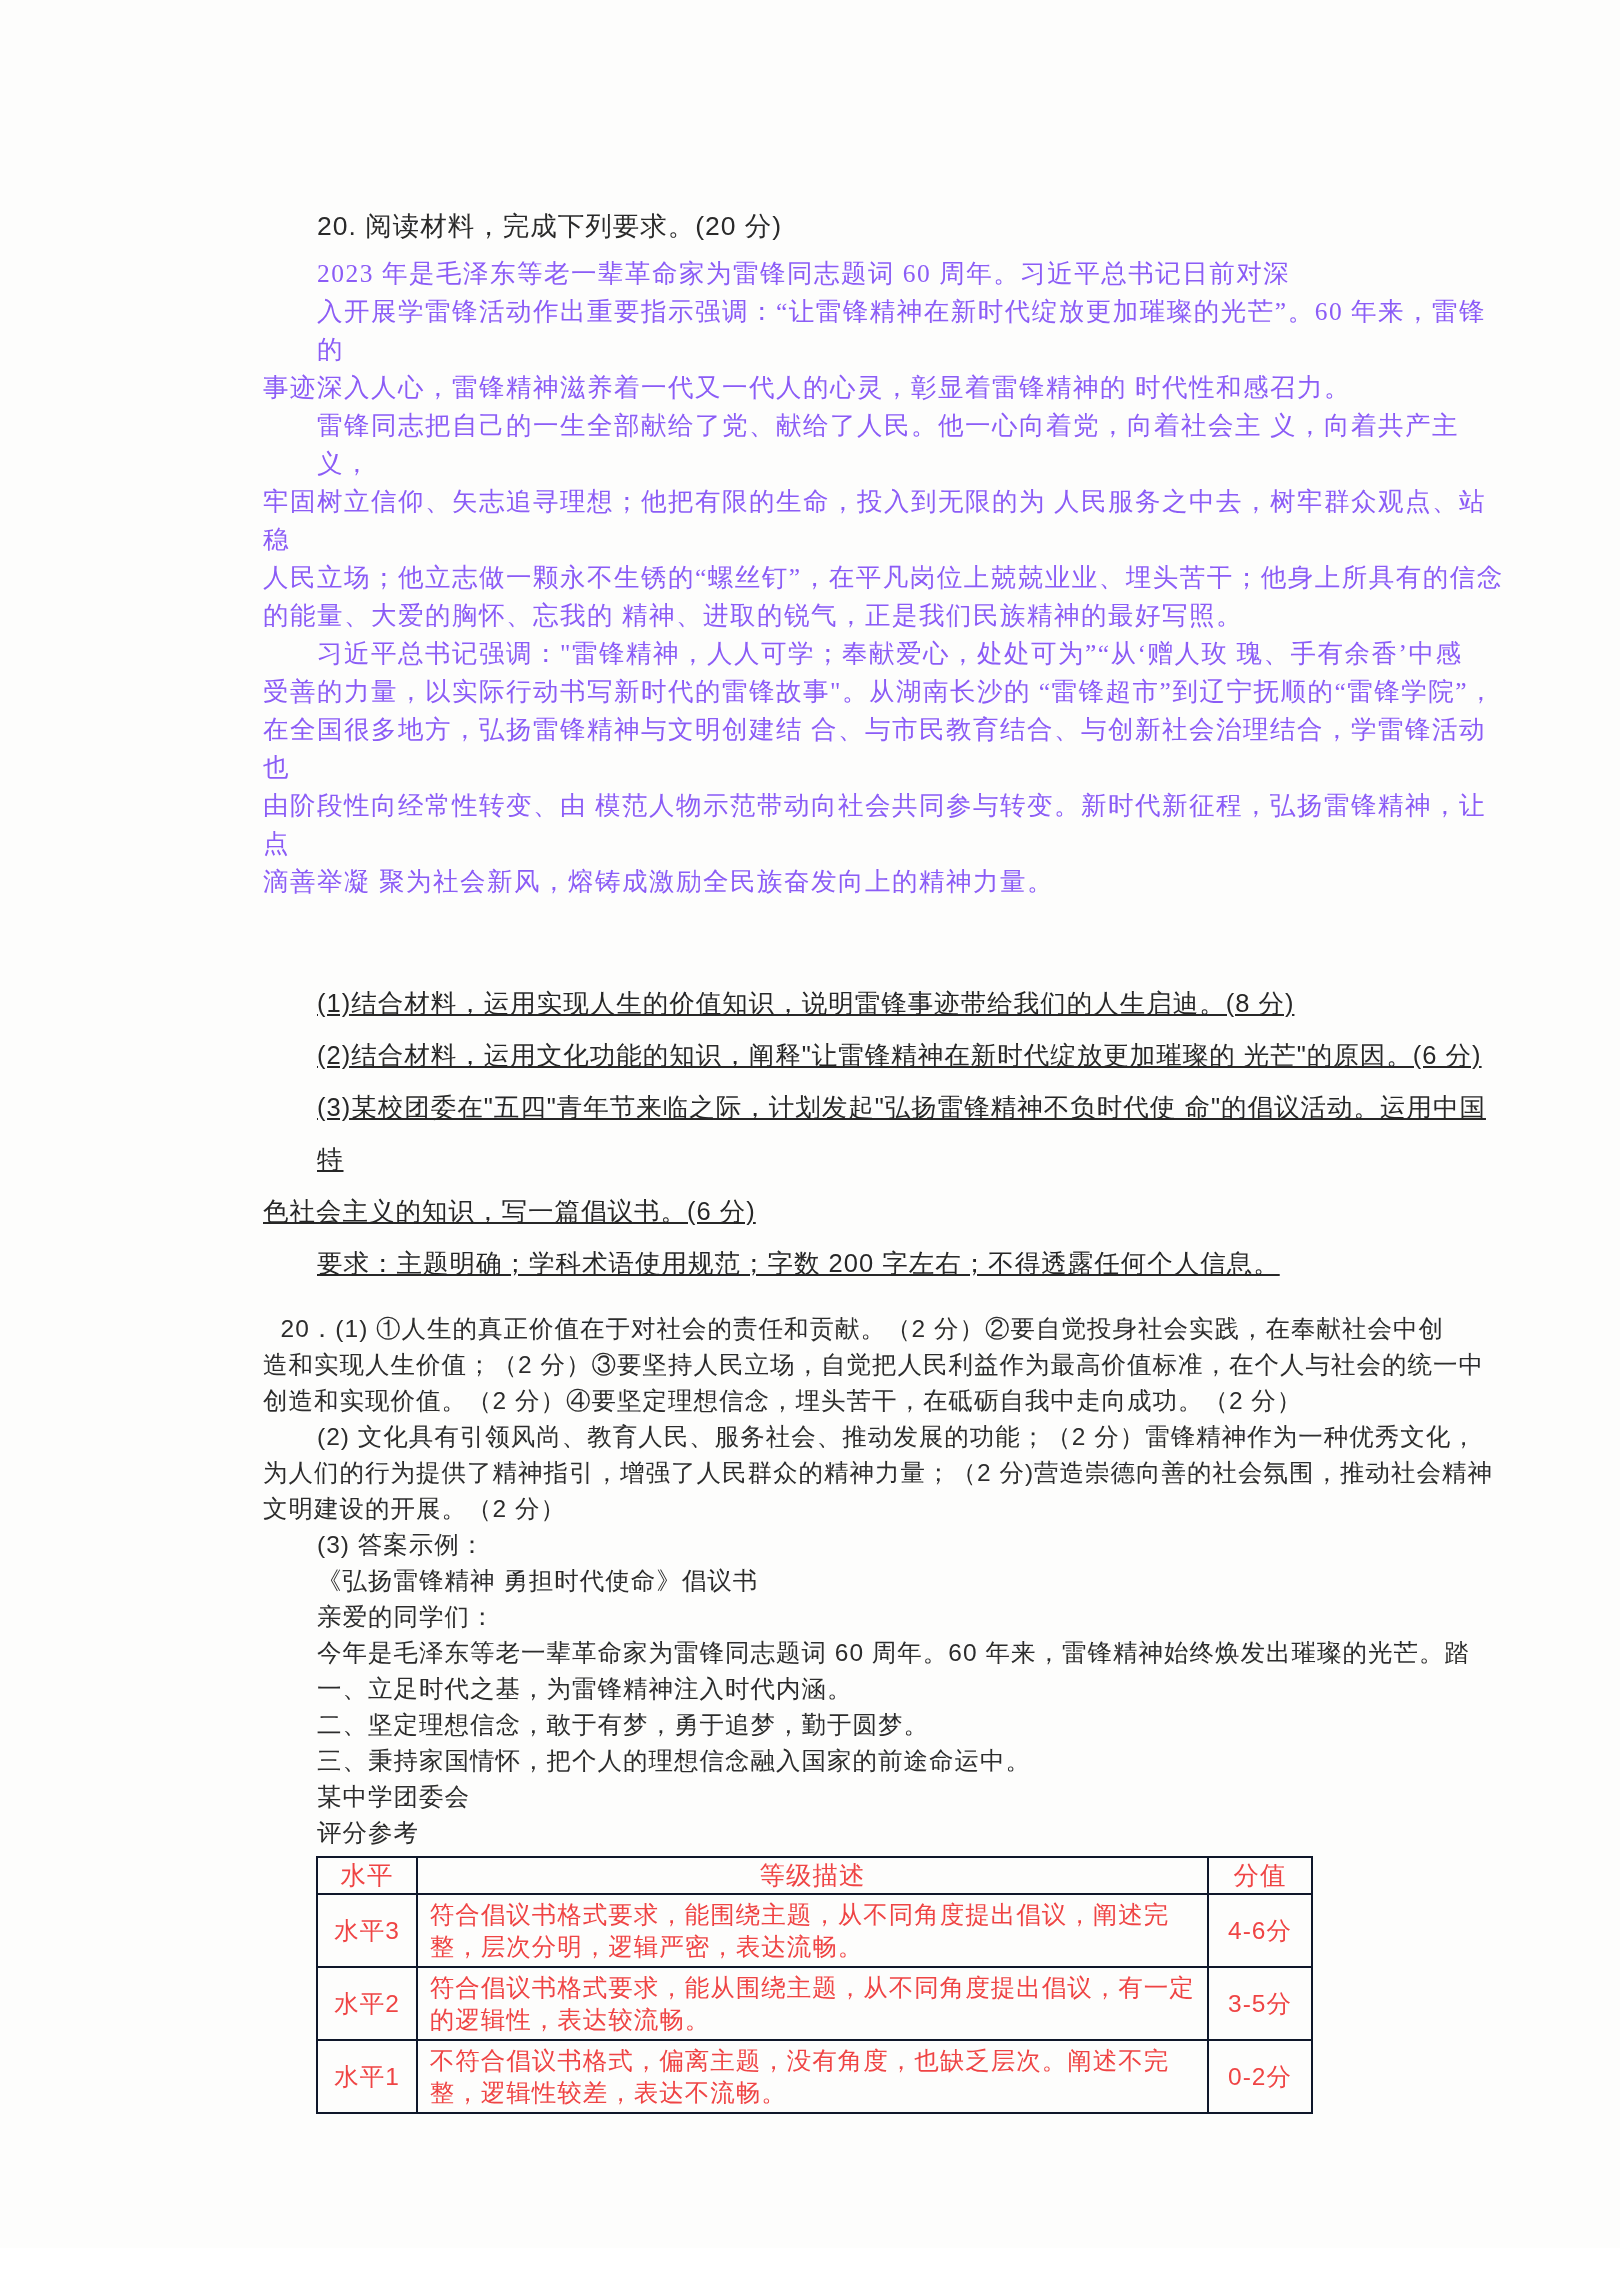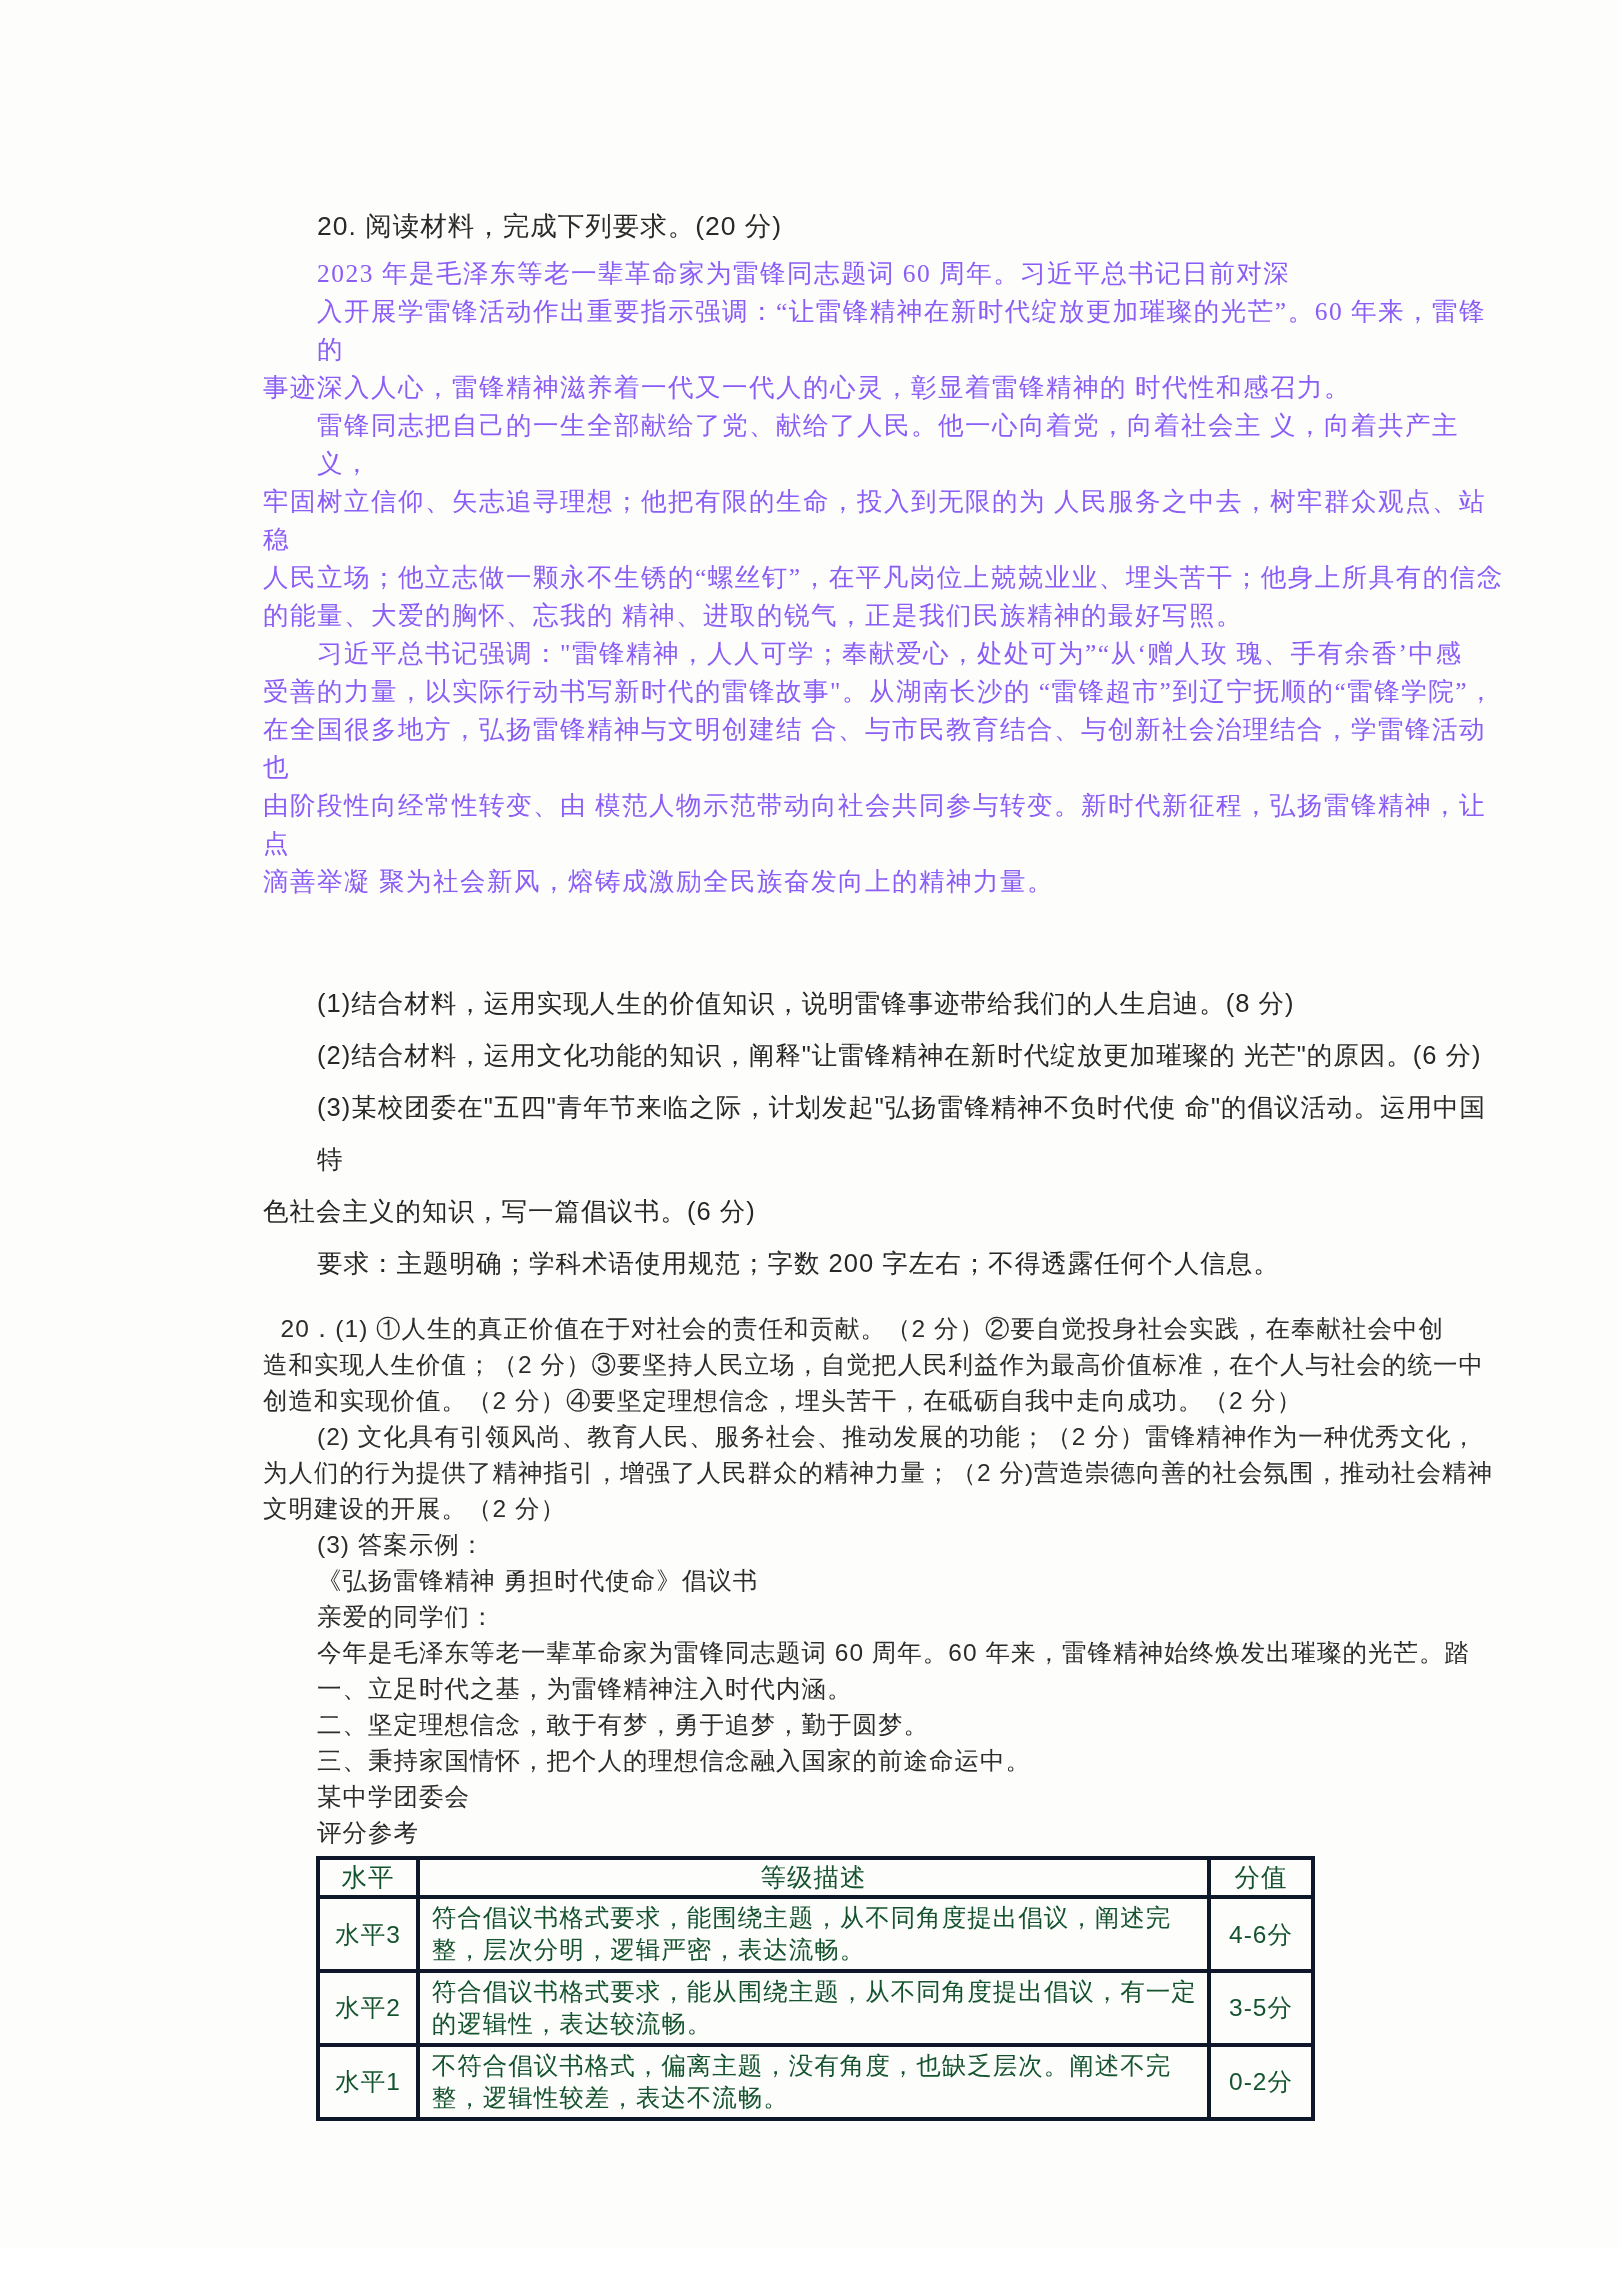--- a/index.html
+++ b/index.html
@@ -22,34 +22,34 @@
   .q-header .line {
     font:400 26.5px "Liberation Sans", sans-serif; line-height:37px; color:#2a2a2a;
   }
   .material { margin-top:9.8px; }
   .material .line {
     font:400 25.5px "Liberation Serif", serif; line-height:38px;
     letter-spacing:1.5px; color:#8b5cf6;
   }
   .questions { margin-top:76px; }
   .questions .line {
-    font:400 25.5px "Liberation Sans", sans-serif; line-height:52px; color:#272727;
+    font:400 25.5px "Liberation Sans", sans-serif; line-height:52px; color:#272727;text-decoration:underline;
   }
   .answers { margin-top:22.5px; }
   .answers .line {
     font:400 24.5px "Liberation Sans", sans-serif; line-height:36px; color:#2c2c2c;
   }
 
   .rubric { margin-top:4.9px; margin-left:53px; }
   table.rubric-table {
     border-collapse:collapse; table-layout:fixed; width:995px;
     background:#fdfdfc;
   }
   table.rubric-table th, table.rubric-table td {
-    border:4px solid #0f172a; color:#14532d;
+    border:2px solid #0f172a; color:#ef4444;
   }
   table.rubric-table th {
     height:36px; font:400 25.5px "Liberation Sans", sans-serif;
     text-align:center; font-weight:400; letter-spacing:1px;
   }
   col.c-level { width:100px; }
   col.c-desc  { width:791px; }
   col.c-score { width:104px; }
   table.rubric-table td { height:73px; }
   td.cell-level, td.cell-score {

